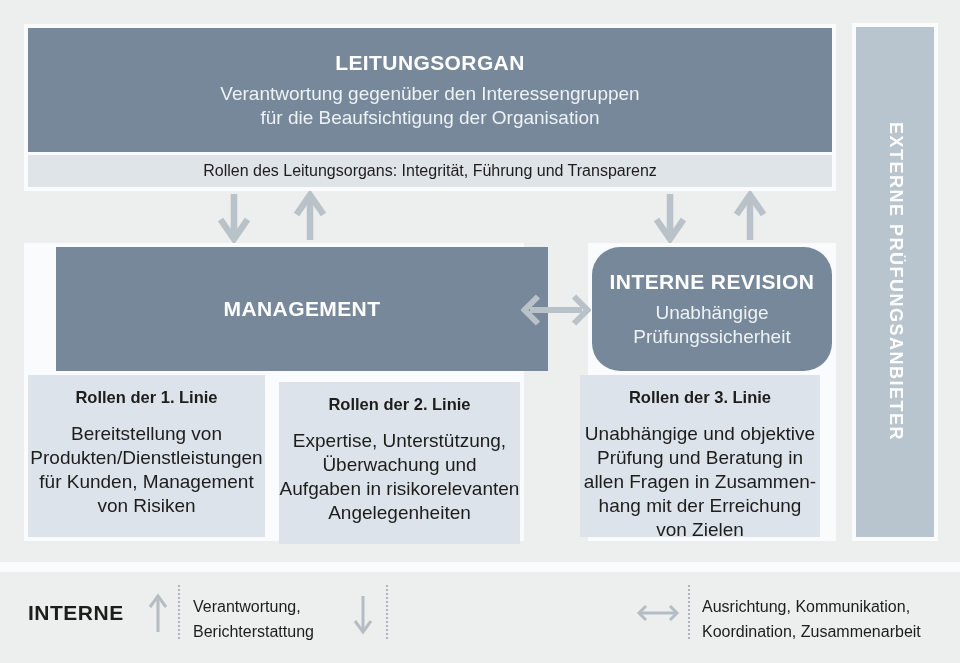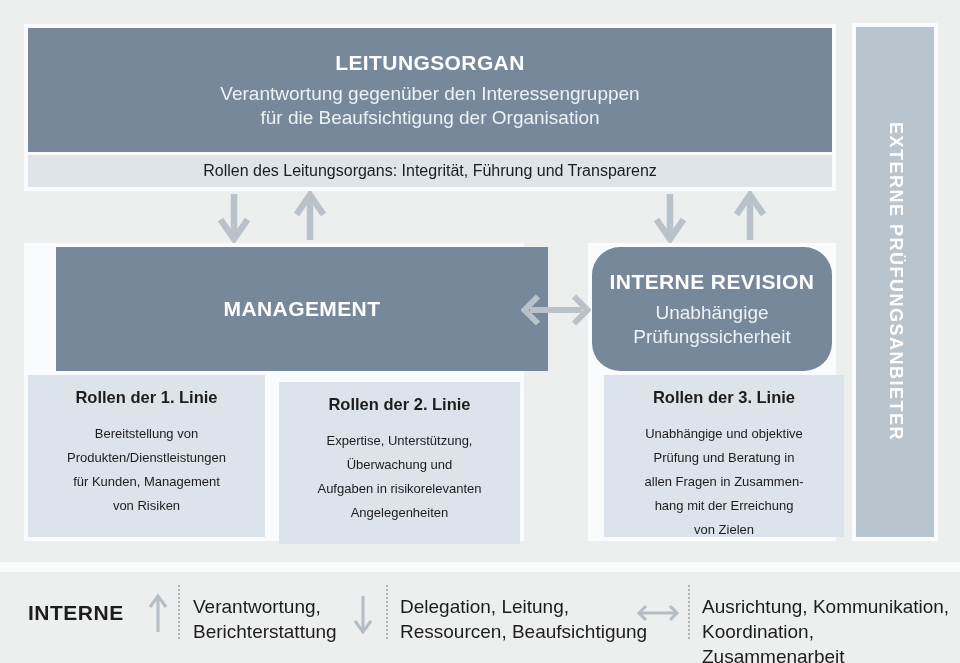--- a/index.html
+++ b/index.html
@@ -19,38 +19,38 @@
   .dark .title { font-weight:bold; font-size:21px; letter-spacing:0.4px; }
   .dark .sub   { font-size:19px; line-height:24px; color:#edf2f5; white-space:pre-line; }
 
   .band {
     background:#dfe4e9; font-size:16px;
     display:flex; align-items:center; justify-content:center;
   }
 
   .light { background:#dce3ea; padding-top:13px; }
   .light .ltitle { font-weight:bold; font-size:16.5px; margin-bottom:15px; }
-  .light .lbody  { font-size:13px; line-height:24px; white-space:pre-line; }
+  .light .lbody  { font-size:19px; line-height:24px; white-space:pre-line; }
 
   .sidebar {
     background:#b8c5cf; display:flex; align-items:center; justify-content:center;
   }
   .sidebar .vtext {
     writing-mode:vertical-rl; font-weight:bold; font-size:18px;
     letter-spacing:1.5px; color:#ffffff; white-space:nowrap;
   }
 
   .arrow { position:absolute; line-height:0; }
   .flip-v svg { transform:scaleY(-1); }
 
   .separator { position:absolute; left:0; top:562px; width:960px; height:10px; background:#fafbfc; }
 
   .legend { position:absolute; left:0; top:572px; width:960px; height:91px; background:#edeeee; }
   .legend-title { position:absolute; left:28px; top:601px; font-size:21px; font-weight:bold; letter-spacing:0.5px; }
-  .legend-label { position:absolute; top:594px; font-size:19px; line-height:25px; white-space:pre-line; }
+  .legend-label { position:absolute; top:594px; font-size:16px; line-height:25px; white-space:pre-line; }
   .legend-divider { position:absolute; top:585px; height:54px; width:0; border-left:2px dotted #aeb4b8; }
 </style>
 </head>
 <body>
 
 <div class="stage">
 
   <div class="underlay" style="left:24px; top:24px; width:812px; height:167px;"></div>
   <div class="underlay" style="left:24px; top:243px; width:500px; height:298px;"></div>
   <div class="underlay" style="left:588px; top:243px; width:248px; height:298px;"></div>
@@ -116,21 +116,21 @@
 für Kunden, Management
 von Risiken</div>
   </div>
   <div class="box light" style="left:279px; top:382px; width:241px; height:162px;">
     <div class="ltitle">Rollen der 2. Linie</div>
     <div class="lbody">Expertise, Unterstützung,
 Überwachung und
 Aufgaben in risikorelevanten
 Angelegenheiten</div>
   </div>
-  <div class="box light" style="left:604px; top:375px; width:240px; height:162px;">
+  <div class="box light" style="left:580px; top:375px; width:240px; height:162px;">
     <div class="ltitle">Rollen der 3. Linie</div>
     <div class="lbody">Unabhängige und objektive
 Prüfung und Beratung in
 allen Fragen in Zusammen-
 hang mit der Erreichung
 von Zielen</div>
   </div>
 
   <div class="box sidebar" style="left:856px; top:27px; width:78px; height:510px;">
     <div class="vtext">EXTERNE PRÜFUNGSANBIETER</div>
@@ -151,22 +151,20 @@
   <div class="legend-label" style="left:193px;">Verantwortung,
 Berichterstattung</div>
 
   <div class="arrow" style="left:352px; top:593px;">
     <svg width="22" height="42" viewBox="0 0 22 42">
         <line x1="11" y1="3" x2="11" y2="36" stroke="#b5bdc4" stroke-width="3"></line>
         <path d="M3 28 L11 39 L19 28" fill="none" stroke="#b5bdc4" stroke-width="3"></path>
       </svg>
   </div>
   <div class="legend-divider" style="left:386px;"></div>
-  <div class="legend-label" style="left:400px;">Delegation, Leitung,
-Ressourcen, Beaufsichtigung</div>
 
   <div class="arrow" style="left:636px; top:602px;">
     <svg width="44" height="22" viewBox="0 0 44 22">
         <line x1="5" y1="11" x2="39" y2="11" stroke="#b5bdc4" stroke-width="3"></line>
         <path d="M10 4 L3 11 L10 18" fill="none" stroke="#b5bdc4" stroke-width="3"></path>
         <path d="M34 4 L41 11 L34 18" fill="none" stroke="#b5bdc4" stroke-width="3"></path>
       </svg>
   </div>
   <div class="legend-divider" style="left:688px;"></div>
   <div class="legend-label" style="left:702px;">Ausrichtung, Kommunikation,

